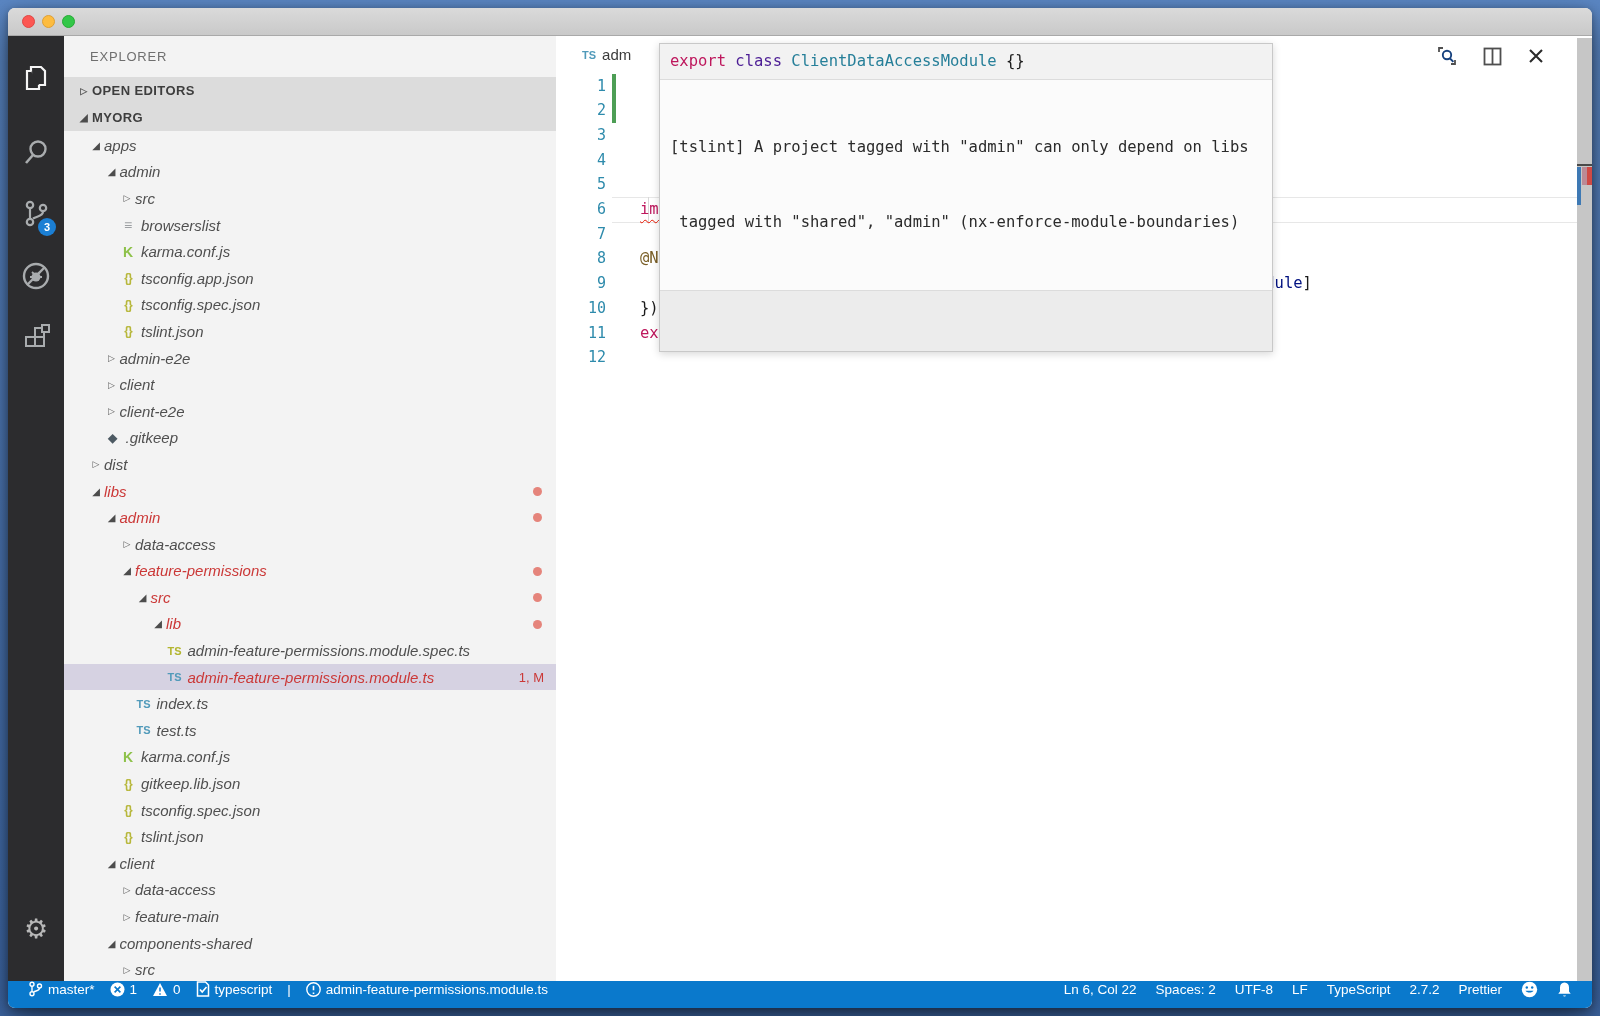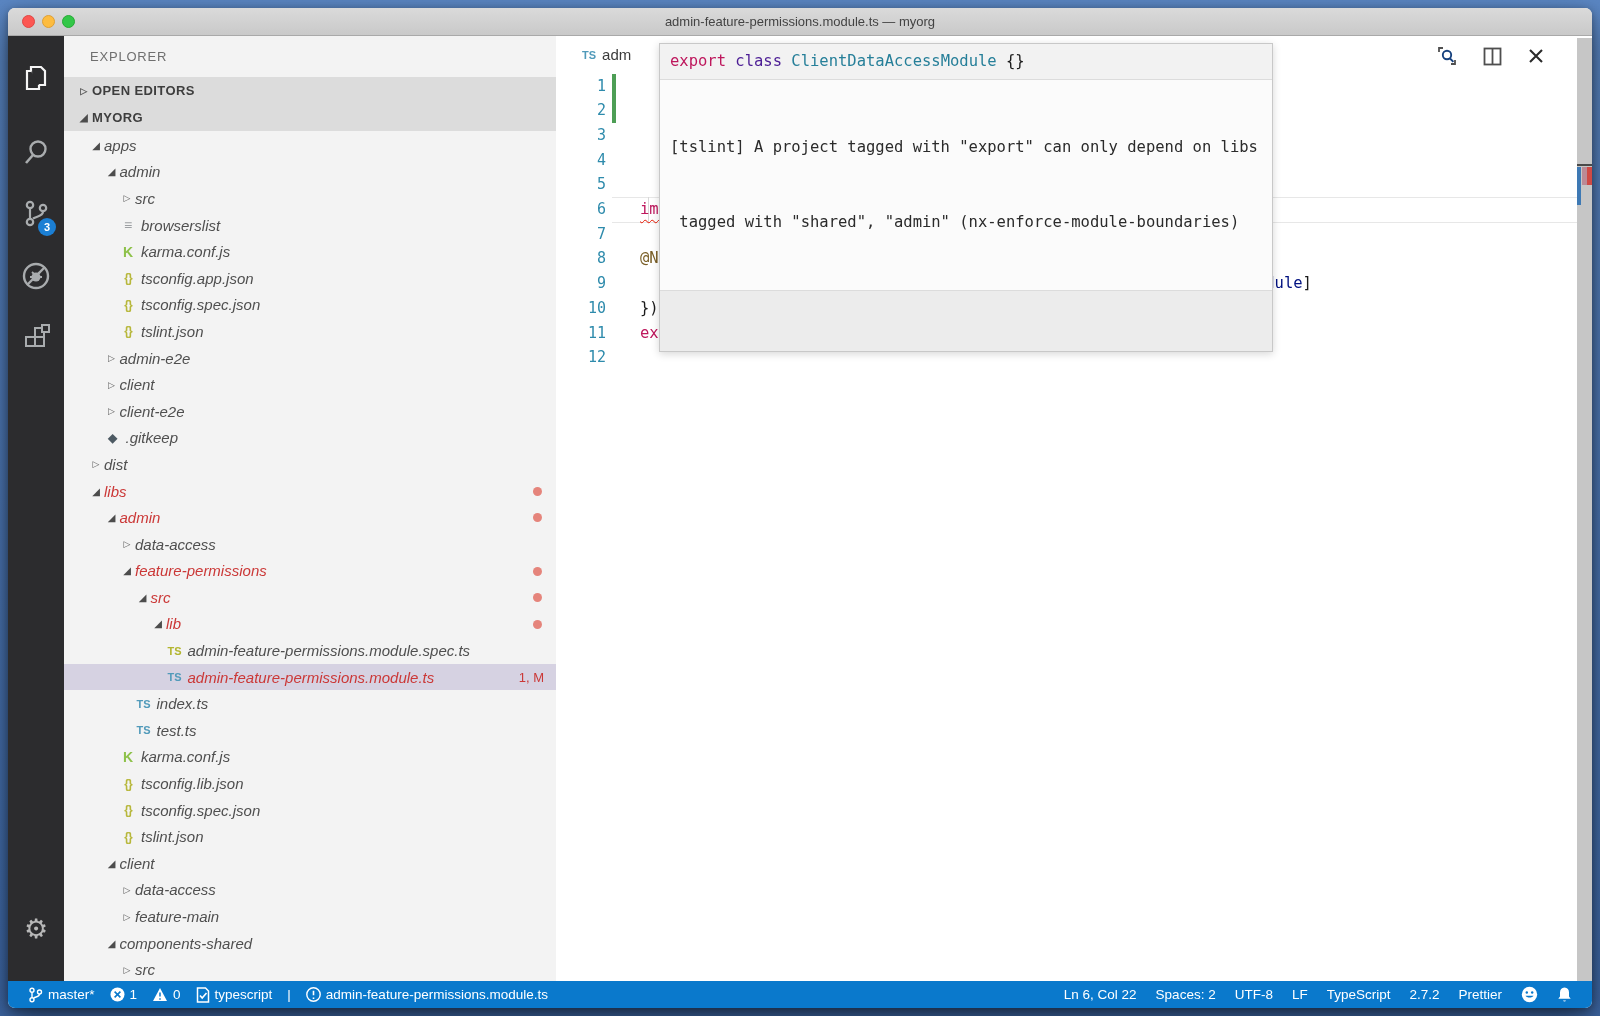--- a/index.html
+++ b/index.html
@@ -77,36 +77,35 @@
     border:1px solid #c8c8c8;box-shadow:0 2px 8px rgba(0,0,0,.16);font-size:15.5px;}
   .hv-sec{padding:5px 10px;line-height:25px;white-space:pre;}
   #hv-s1{background:#f2f2f2;}
   #hv-s2{background:#fbfbfb;border-top:1px solid #dcdcdc;border-bottom:1px solid #dcdcdc;color:#2b2b2b;}
   #hv-s3{background:#ececec;}
   #ruler{position:absolute;right:0;top:30px;width:15px;height:943px;background:#c6c6c6;}
   .ruler-mark{position:absolute;}
 
   
   #statusbar{position:absolute;left:0;bottom:0;width:100%;height:27px;background:#0a79cc;
-    display:flex;align-items:center;color:#fff;font-size:13.5px;}
+    display:flex;align-items:flex-start;color:#fff;font-size:13.5px;}
   #status-left{display:flex;align-items:center;gap:15px;padding-left:20px;flex:1;}
   #status-right{display:flex;align-items:center;gap:19px;padding-right:20px;}
   .st-item{display:flex;align-items:center;gap:5px;white-space:nowrap;}
   svg{display:block;}
 </style>
 </head>
 <body>
 
 <div id="window">
 
   <div id="titlebar">
     <div id="tl-close" class="traffic"></div>
     <div id="tl-min" class="traffic"></div>
     <div id="tl-max" class="traffic"></div>
-    <div id="title-text">admin-feature-permissions.module.ts — myorg</div>
   </div>
 
   <div id="activitybar">
     <div class="act-item" style="top:14px;">
       <svg width="30" height="30" viewBox="0 0 30 30">
         <path d="M10 4h10l4 4v14h-14z" fill="none" stroke="#f5f5f5" stroke-width="2.2"></path>
         <path d="M10 8h-4v18h12v-4" fill="#2c2c2e" stroke="#f5f5f5" stroke-width="2.2"></path>
       </svg>
     </div>
     <div class="act-item" style="top:88px;">
@@ -253,21 +252,21 @@
         <div class="tree-row" style="padding-left: 70.5px;">
           <span class="fic ts-blue">TS</span>
           <span class="tree-label">test.ts</span>
         </div>
         <div class="tree-row" style="padding-left: 55px;">
           <span class="fic karma">K</span>
           <span class="tree-label">karma.conf.js</span>
         </div>
         <div class="tree-row" style="padding-left: 55px;">
           <span class="fic json">{}</span>
-          <span class="tree-label">tsconfig.lib.json</span>
+          <span class="tree-label">gitkeep.lib.json</span>
         </div>
         <div class="tree-row" style="padding-left: 55px;">
           <span class="fic json">{}</span>
           <span class="tree-label">tsconfig.spec.json</span>
         </div>
         <div class="tree-row" style="padding-left: 55px;">
           <span class="fic json">{}</span>
           <span class="tree-label">tslint.json</span>
         </div>
         <div class="tree-row" style="padding-left: 39.5px;">
@@ -357,21 +356,21 @@
   <div id="ruler">
     <div class="ruler-mark" style="left:0;top:126px;width:15px;height:2px;background:#4a4a4a;"></div>
     <div class="ruler-mark" style="left:0;top:129px;width:4px;height:38px;background:#3e79b4;"></div>
     <div class="ruler-mark" style="left:4.5px;top:129px;width:5px;height:18px;background:#bb8a96;"></div>
     <div class="ruler-mark" style="left:10px;top:129px;width:5px;height:18px;background:#d04a45;"></div>
   </div>
 
   <div id="hover">
     <div id="hv-s1" class="hv-sec mono"><span class="tk-kw">export </span><span class="tk-kw2">class </span><span class="tk-cls">ClientDataAccessModule </span><span class="tk-pun">{}</span></div>
     <div id="hv-s2" class="hv-sec mono">
-      <div>[tslint] A project tagged with "export" can only depend on libs</div>
+      <div>[tslint] A project tagged with "admin" can only depend on libs</div>
       <div> tagged with "shared", "admin" (nx-enforce-module-boundaries)</div>
     </div>
     <div id="hv-s3" class="hv-sec mono">
     </div>
   </div>
 
   <div id="statusbar">
     <div id="status-left">
         <div class="st-item">
           <span>

